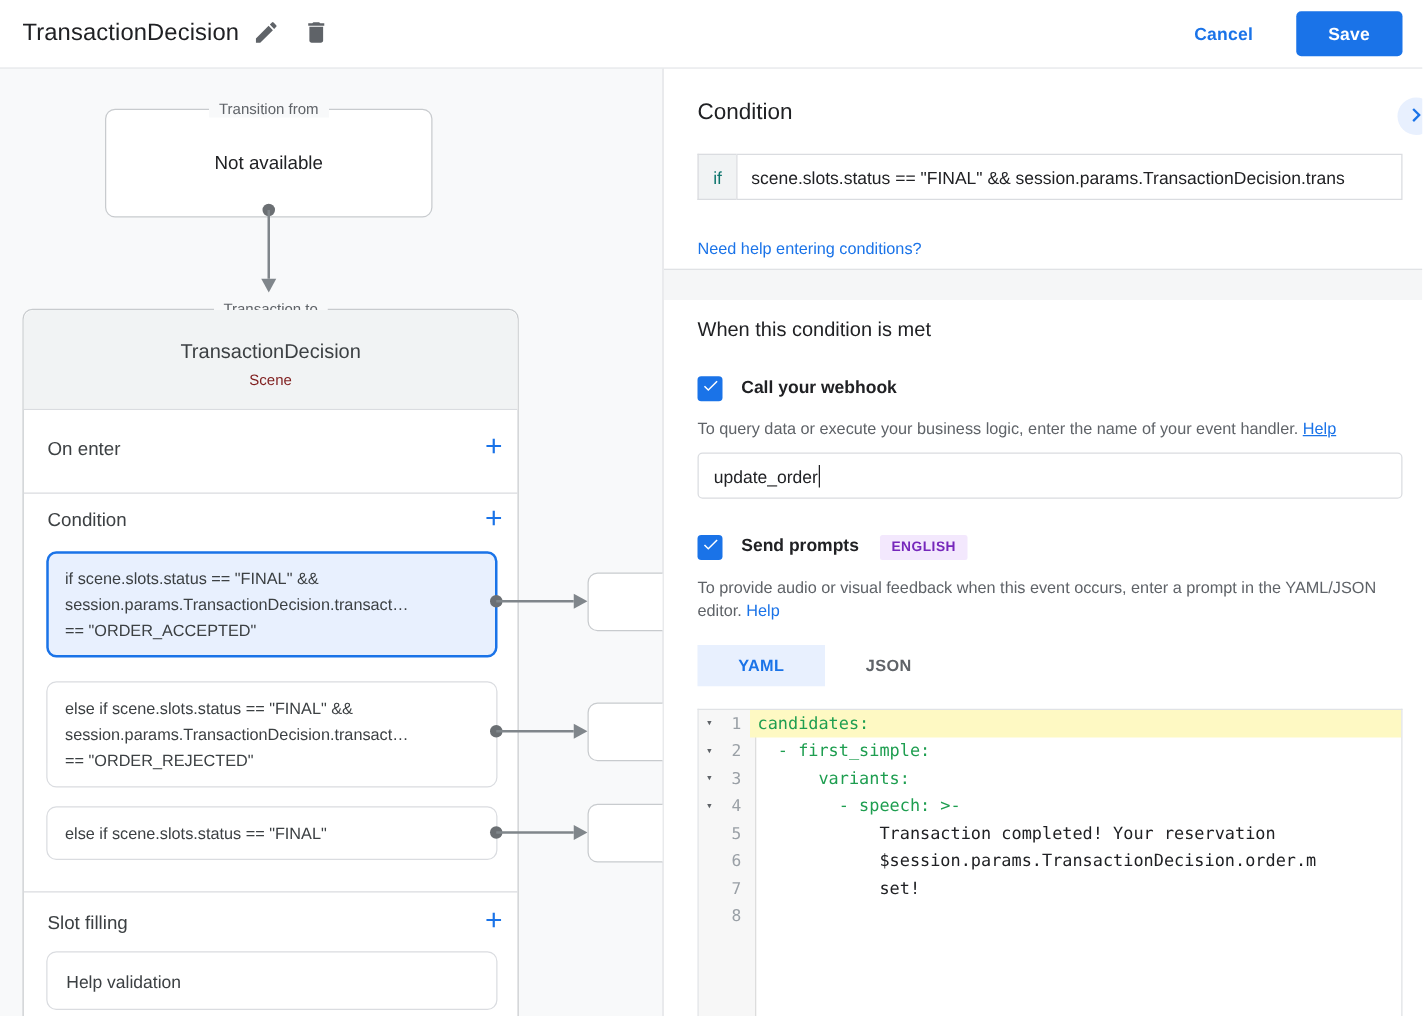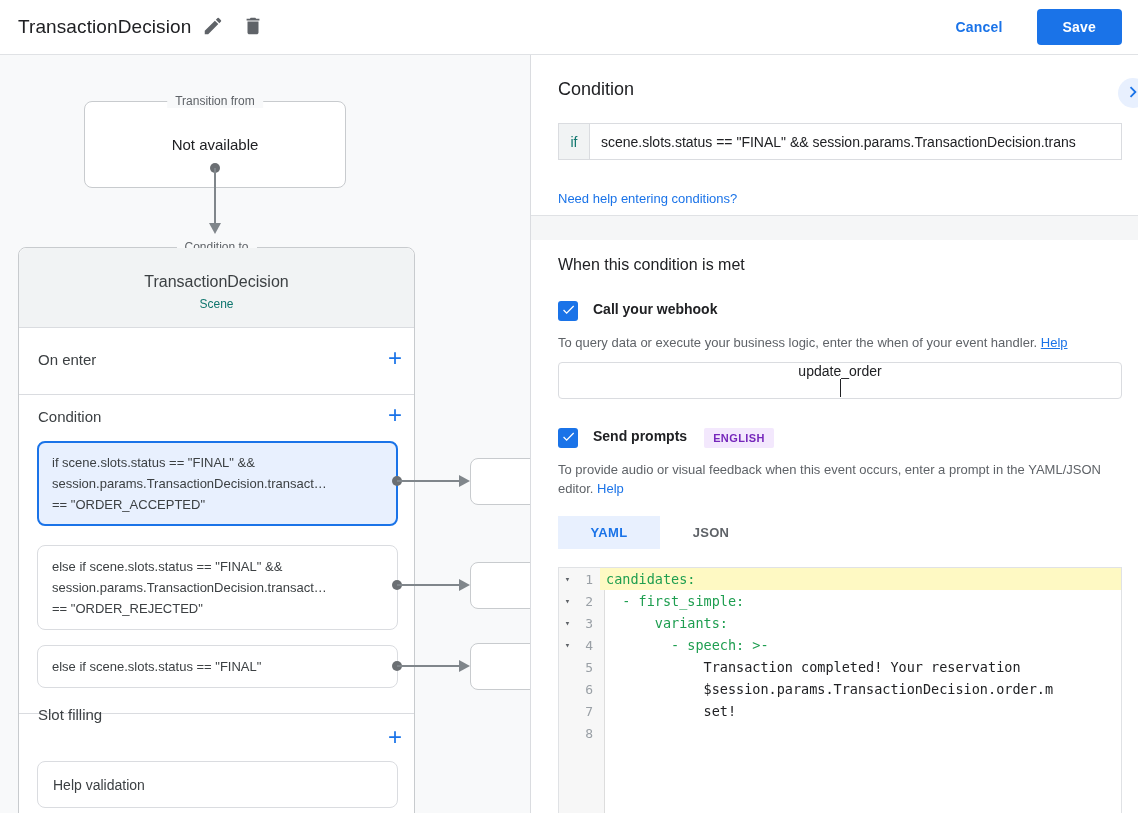--- a/index.html
+++ b/index.html
@@ -34,21 +34,21 @@
   
   .main { display:flex; height:758px; }
   .canvas {
     position:relative; width:531px; background:#f8f9fa;
     border-right:1px solid #dadce0; overflow:hidden; flex:none;
   }
   .panel { flex:1; background:#fff; position:relative; overflow:hidden; }
 
   
   .from-box {
-    position:absolute; left:84px; top:46px; width:262px; height:87px;
+    position:absolute; left:84px; top:32px; width:262px; height:87px;
     background:#fff; border:1px solid #c8cbce; border-radius:8px;
   }
   .legend {
     position:absolute; top:-8px; left:50%; transform:translateX(-50%);
     background:#f8f9fa; padding:0 8px; font-size:12px; color:#5f6368; white-space:nowrap;
   }
   .from-box .content {
     width:100%; height:100%; display:flex; align-items:center; justify-content:center;
     font-size:15px; color:#202124;
   }
@@ -71,21 +71,21 @@
   
   .to-card {
     position:absolute; left:18px; top:192px; width:397px; height:640px;
     background:#fff; border:1px solid #c8cbce; border-radius:8px;
   }
   .to-header {
     position:absolute; top:0; left:0; right:0; height:80px;
     background:#f1f3f4; border-bottom:1px solid #dadce0; border-radius:8px 8px 0 0; text-align:center;
   }
   .to-header .t { margin-top:25px; font-size:16px; color:#3c4043; }
-  .to-header .s { margin-top:6px; font-size:12px; color:#0f766e; }
+  .to-header .s { margin-top:6px; font-size:12px; color:#7f1d1d; }
   .row-label { position:absolute; left:19px; font-size:15px; color:#3c4043; }
   .plus-btn {
     position:absolute; right:12px; background:none; border:none; color:#1a73e8;
     font-size:24px; font-weight:300; cursor:pointer; line-height:1;
     font-family:"Liberation Sans", sans-serif;
   }
   .sep { position:absolute; left:0; right:0; height:1px; background:#dadce0; }
 
   .cond-card {
     position:absolute; left:18px; width:361px;
@@ -138,21 +138,21 @@
     margin-left:17px; background:#f3e8fd; color:#7627bb; font-size:11px; font-weight:700;
     letter-spacing:.4px; padding:4px 9px; border-radius:2px;
   }
   .desc { margin-top:12px; font-size:13px; color:#5f6368; line-height:19px; max-width:562px; }
   .desc .link { font-size:13px; }
   .u { text-decoration:underline; }
 
   .text-field {
     margin-top:10px; height:37px; border:1px solid #dadce0; border-radius:4px;
     display:flex; align-items:center; padding:0 12px; font-size:14px; color:#202124;
-    background:#fff; cursor:text;flex-direction:column;
+    background:#fff; cursor:text;
   }
   .caret { display:inline-block; width:1px; height:18px; background:#202124; margin-left:1px; }
 
   .tabs { display:flex; margin-top:18px; }
   .tab {
     width:102px; height:33px; border:none; background:transparent; cursor:pointer;
     font-size:13px; font-weight:700; color:#5f6368; font-family:"Liberation Sans", sans-serif;
     letter-spacing:.3px;
   }
   .tab.active { background:#e8f0fe; color:#1a73e8; }
@@ -207,21 +207,21 @@
     <div class="from-box">
       <span class="legend">Transition from</span>
       <div class="content">Not available</div>
     </div>
 
     <div class="dot" style="left:210px; top:108px;"></div>
     <div class="vline" style="left:214px; top:113px; height:55px;"></div>
     <div class="arrow-down" style="left:209px; top:168px;"></div>
 
     <div class="to-card">
-      <span class="legend">Condition to</span>
+      <span class="legend">Transaction to</span>
       <div class="to-header">
         <div class="t">TransactionDecision</div>
         <div class="s">Scene</div>
       </div>
 
       <span class="row-label" style="top:103px;">On enter</span>
       <button class="plus-btn" style="top:98px;">+</button>
       <div class="sep" style="top:146px;"></div>
 
       <span class="row-label" style="top:160px;">Condition</span>
@@ -236,21 +236,21 @@
             <div class="cond-line">else if scene.slots.status == "FINAL" &amp;&amp;</div>
             <div class="cond-line">session.params.TransactionDecision.transact…</div>
             <div class="cond-line">== "ORDER_REJECTED"</div>
           </div>
           <div class="cond-card" style="top: 397px;">
             <div class="cond-line">else if scene.slots.status == "FINAL"</div>
           </div>
         </div>
       <div class="sep" style="top:465px;"></div>
 
-      <span class="row-label" style="top:458px;">Slot filling</span>
+      <span class="row-label" style="top:482px;">Slot filling</span>
       <button class="plus-btn" style="top:477px;">+</button>
       <div class="slot-card" style="top:513px;">
         <span>Help validation</span>
       </div>
     </div>
 
     <div class="dot" style="left:392px; top:421px;"></div>
     <div class="hline-conn" style="left:397px; top:425px; width:62px;"></div>
     <div class="arrow-right" style="left:459px; top:420px;"></div>
     <div class="target-box" style="top:403px;"></div>
@@ -293,21 +293,21 @@
         <span class="checkbox">
           <span>
             <svg width="15" height="15" viewBox="0 0 24 24">
                 <path d="M9 16.2 4.8 12l-1.4 1.4L9 19 21 7l-1.4-1.4z"></path>
               </svg>
           </span>
         </span>
         <span class="lbl">Call your webhook</span>
       </div>
       <div class="desc">
-        <span>To query data or execute your business logic, enter the when of your event handler.</span>
+        <span>To query data or execute your business logic, enter the name of your event handler.</span>
         <a class="link u">Help</a>
       </div>
       <div class="text-field">
         <span>update_order</span>
         <span class="caret"></span>
       </div>
 
       <div class="check-row" style="margin-top:29px;">
         <span class="checkbox">
           <span>

